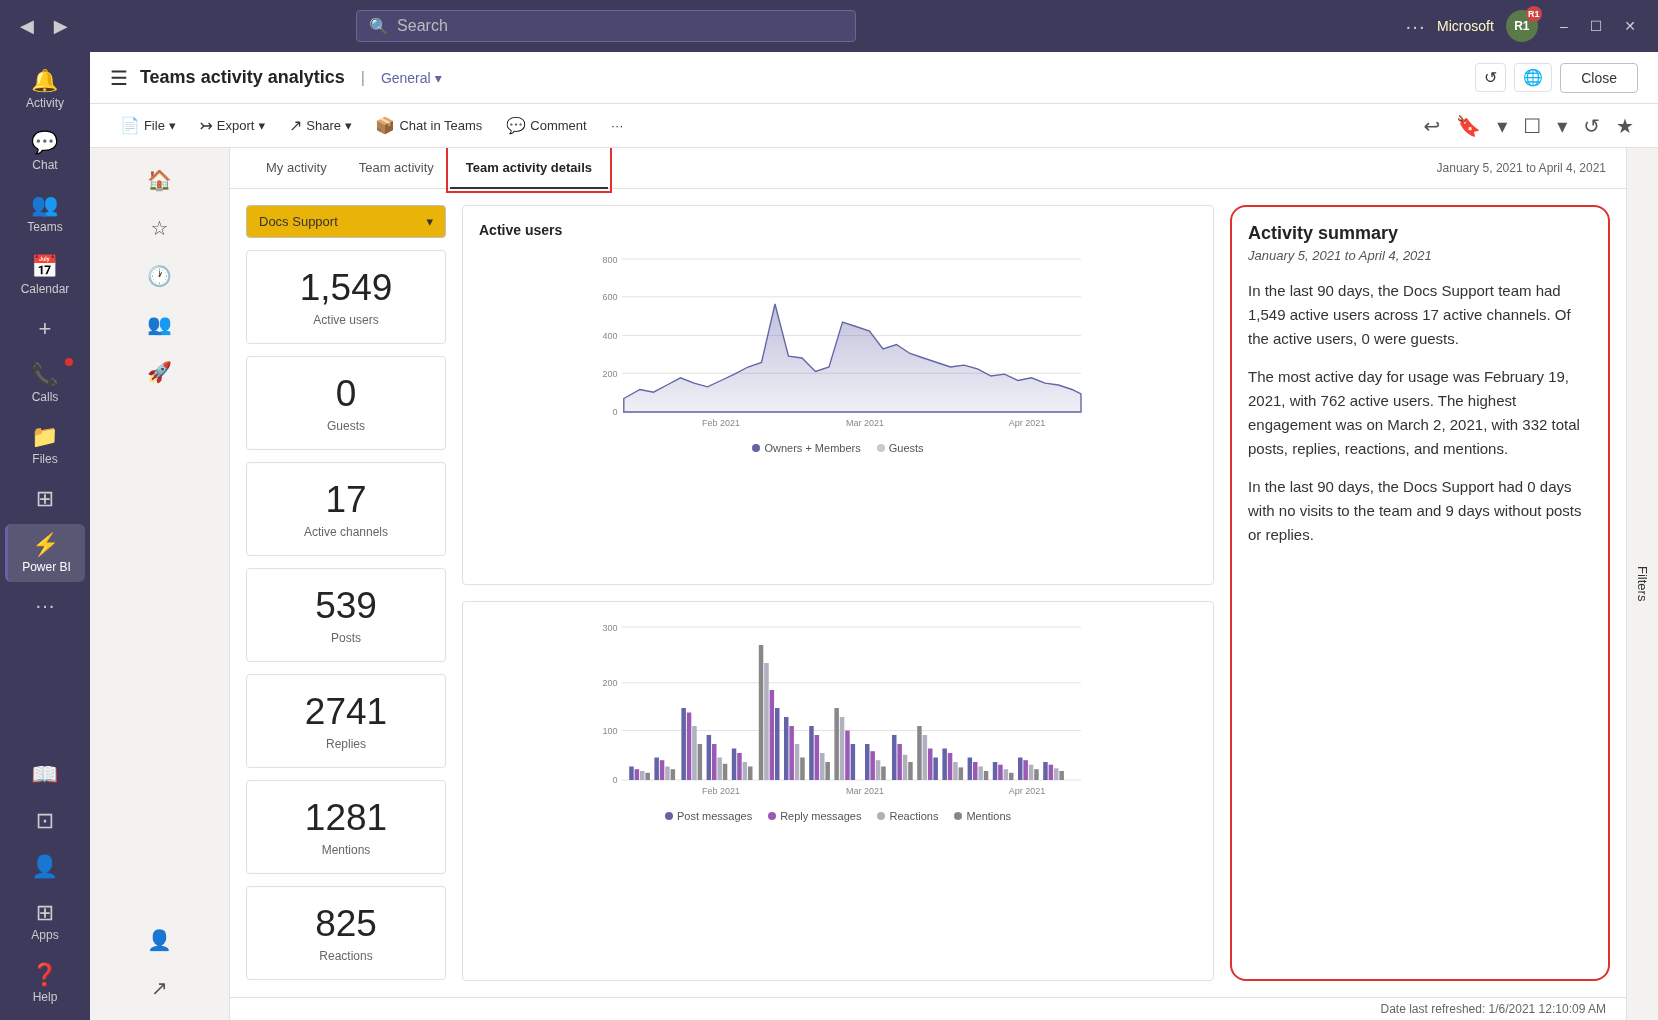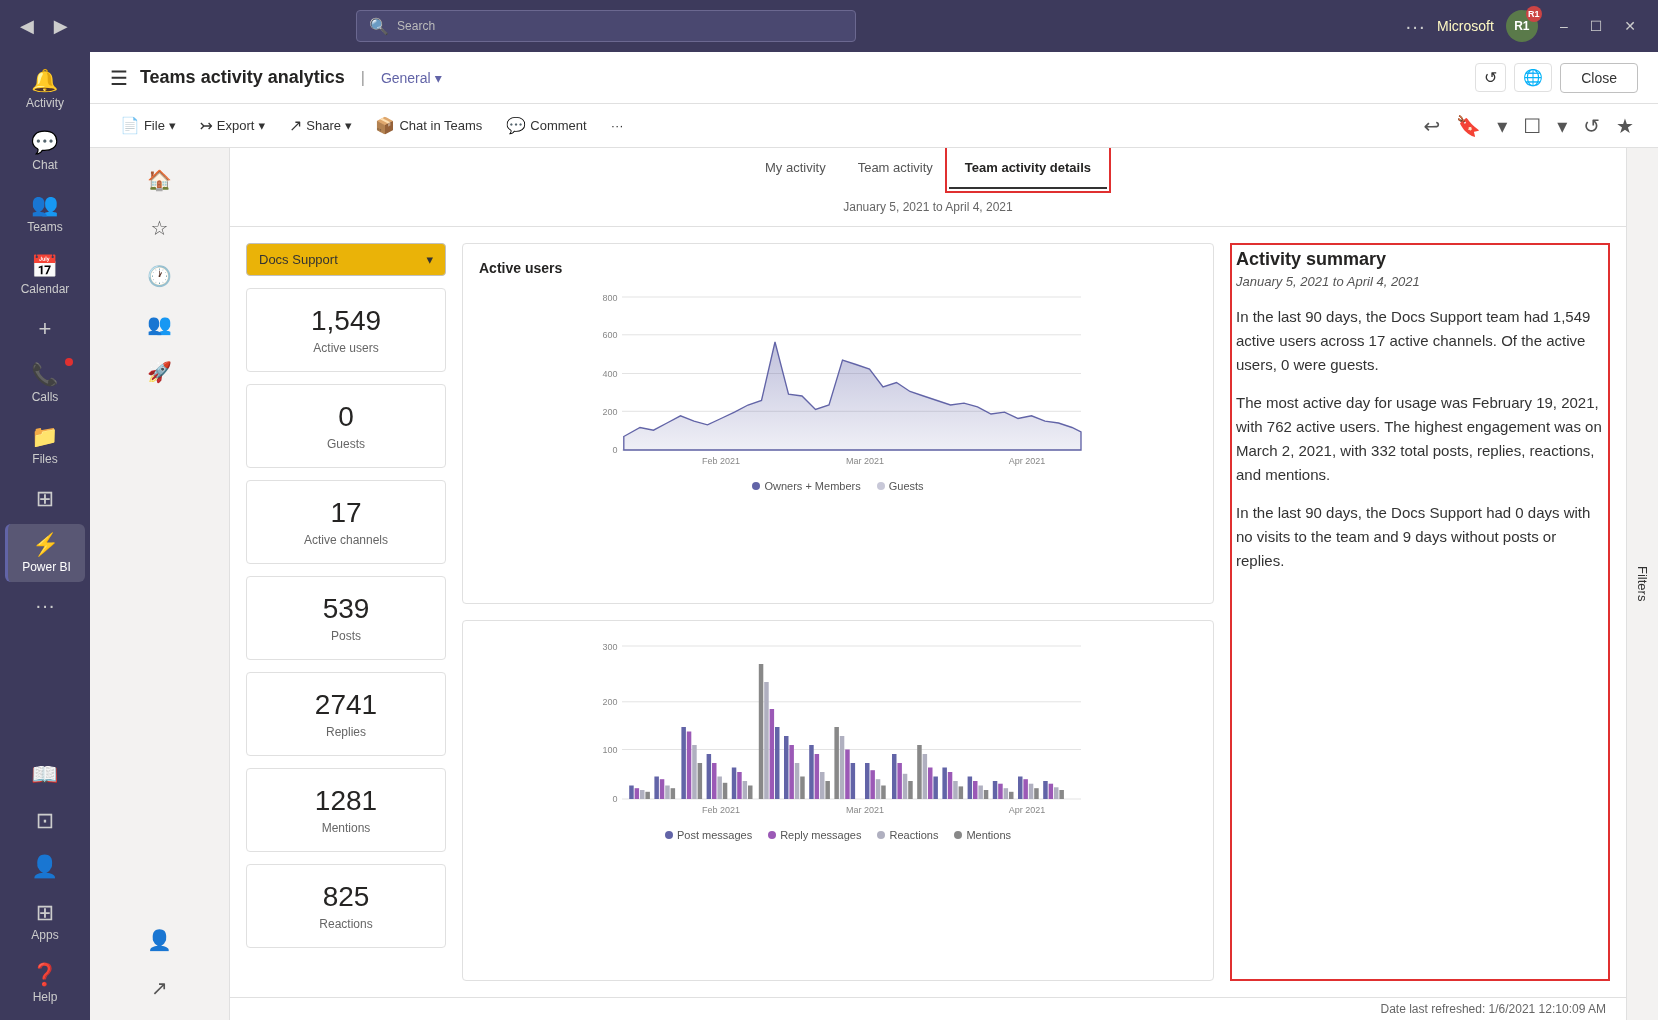--- a/index.html
+++ b/index.html
@@ -19,21 +19,21 @@
       background: none; border: none; color: #ccc; cursor: pointer;
       font-size: 18px; padding: 4px 8px; border-radius: 4px;
     }
     .titlebar-search {
       flex: 1; max-width: 500px; margin: 0 auto;
       background: #4a4870; border: 1px solid #6b6890; border-radius: 4px;
       display: flex; align-items: center; padding: 0 12px; height: 32px; gap: 8px;
     }
     .titlebar-search input {
       background: none; border: none; outline: none; color: #e5e5e5;
-      font-size: 12px; flex: 1;
+      font-size: 16px; flex: 1;
     }
     .titlebar-search input::placeholder { color: #bbb; }
     .titlebar-right {
       display: flex; align-items: center; gap: 12px; margin-left: auto;
     }
     .titlebar-more { color: #ccc; font-size: 20px; cursor: pointer; }
     .titlebar-org { color: #fef9c3; font-size: 14px; }
     .avatar-circle {
       width: 32px; height: 32px; border-radius: 50%;
       background: #5a7a4a; display: flex; align-items: center; justify-content: center;
@@ -125,21 +125,21 @@
       display: flex; align-items: center; justify-content: center; padding: 12px;
       cursor: pointer; color: #555; font-size: 20px;
     }
 
     
     .main-content { flex: 1; display: flex; flex-direction: column; background: #fff; }
 
     
     .report-tabs {
       background: #fff; border-bottom: 1px solid #e0e0e0;
-      padding: 0 20px; display: flex; align-items: center; justify-content: space-between; flex-direction: column;
+      padding: 0 20px; display: flex; align-items: center; justify-content: space-between;
     }
     .tabs-left { display: flex; }
     .tab {
       padding: 12px 16px; font-size: 13px; color: #555; cursor: pointer;
       border-bottom: 2px solid transparent; margin-bottom: -1px;
     }
     .tab.active {
       color: #252423; font-weight: 600;
       border-bottom: 2px solid #333;
       outline: 2px solid #e03030; outline-offset: 2px;
@@ -149,21 +149,21 @@
     
     .report-content { flex: 1; padding: 16px; display: flex; gap: 16px; overflow: auto; }
 
     
     .metrics-panel { width: 200px; flex-shrink: 0; display: flex; flex-direction: column; gap: 12px; }
 
     .metric-card {
       background: #fff; border: 1px solid #e0e0e0; border-radius: 4px;
       padding: 16px; text-align: center;
     }
-    .metric-value { font-size: 28px; font-weight: 300; color: #252423; }
+    .metric-value { font-size: 37px; font-weight: 300; color: #252423; }
     .metric-label { font-size: 12px; color: #666; margin-top: 4px; }
     .dropdown-select {
       background: #eab308; border: 1px solid #c0c0c0; border-radius: 4px;
       padding: 8px 12px; display: flex; align-items: center; justify-content: space-between;
       cursor: pointer; font-size: 13px; color: #333; width: 100%;
     }
 
     
     .charts-panel { flex: 1; display: flex; flex-direction: column; gap: 16px; min-width: 0; }
 
@@ -172,22 +172,22 @@
       background: #fff; border: 1px solid #e0e0e0; border-radius: 4px;
       padding: 16px; flex: 1;
     }
     .chart-title { font-size: 14px; font-weight: 600; color: #252423; margin-bottom: 12px; }
 
     
     .summary-panel {
       width: 380px; flex-shrink: 0;
     }
     .summary-card {
-      background: #fff; border: 2px solid #e03030; border-radius: 0;
-      padding: 4px; height: 100%;
+      background: #fff; border: 2px solid #e03030; border-radius: 16px;
+      padding: 16px; height: 100%;
     }
     .summary-title { font-size: 18px; font-weight: 700; color: #252423; margin-bottom: 4px; }
     .summary-date { font-size: 13px; color: #555; font-style: italic; margin-bottom: 16px; }
     .summary-para { font-size: 15px; color: #333; line-height: 1.6; margin-bottom: 14px; }
 
     
     .status-bar {
       background: #fff; border-top: 1px solid #e0e0e0;
       padding: 4px 20px; font-size: 12px; color: #666;
       display: flex; justify-content: flex-end;

